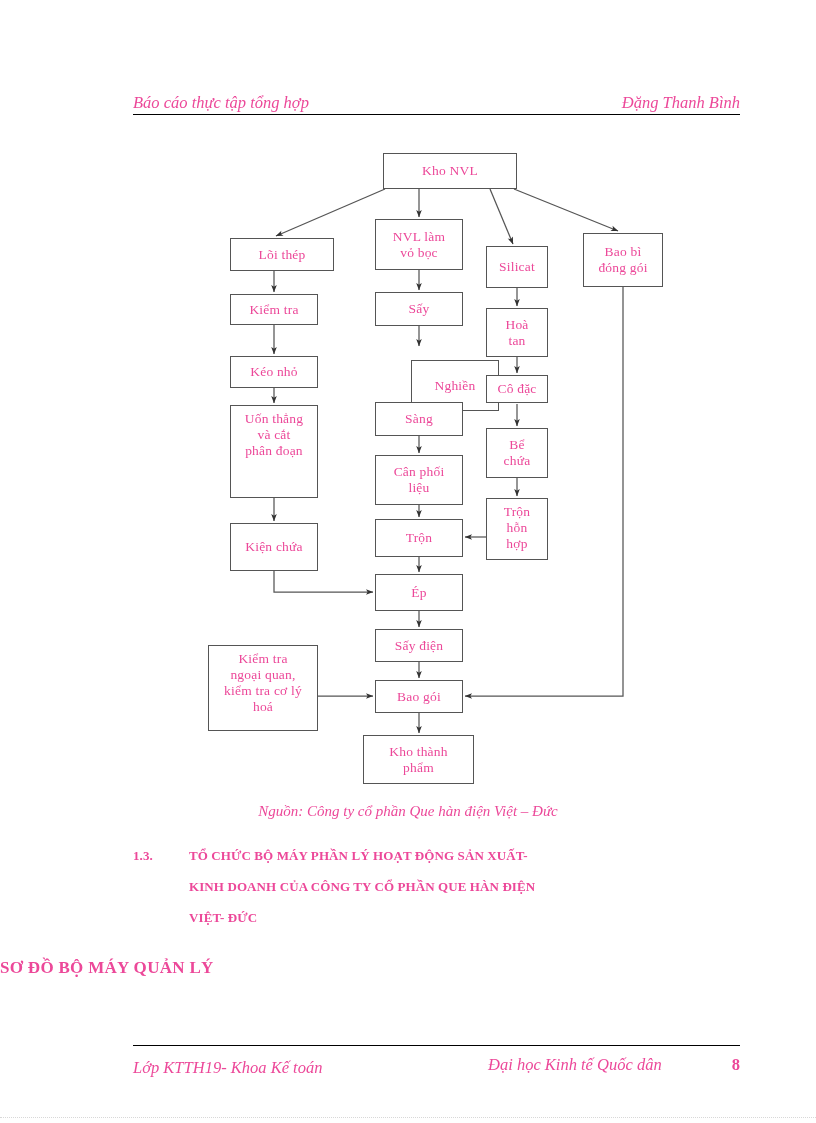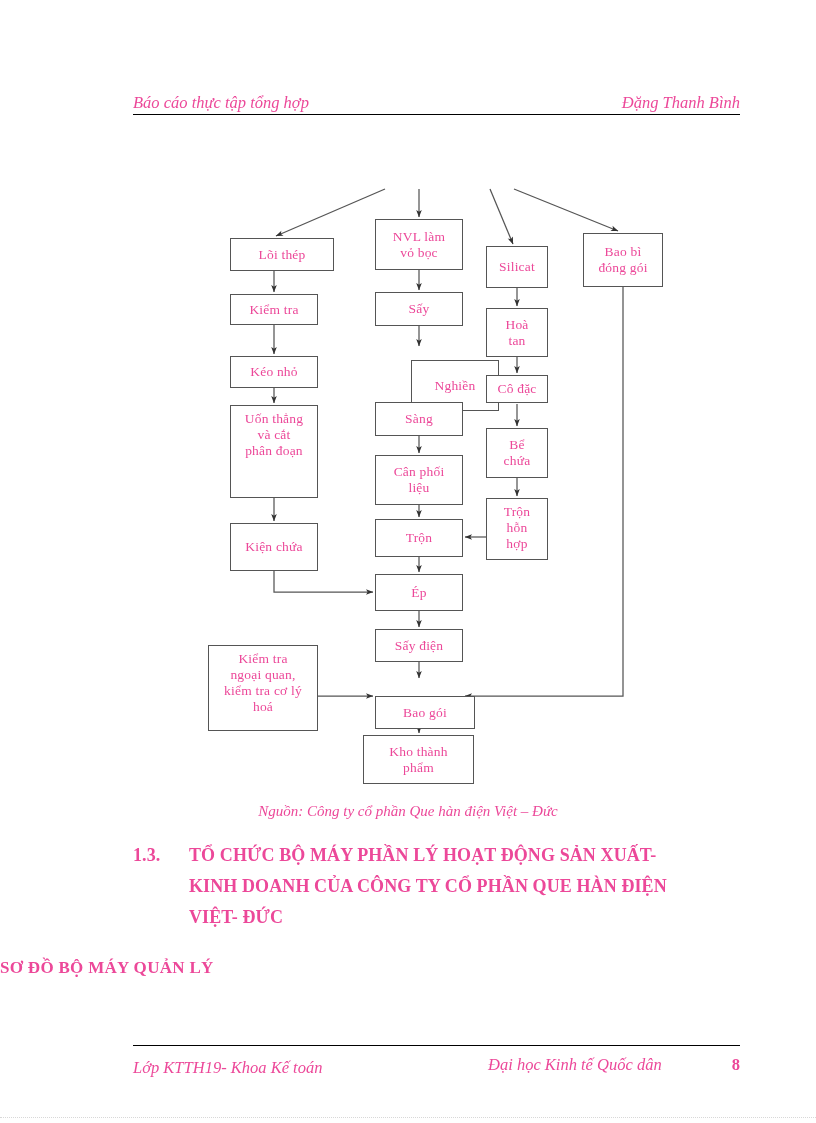--- a/index.html
+++ b/index.html
@@ -119,21 +119,21 @@
   
   .heading {
     position: absolute;
     left: 133px;
     top: 840px;
     width: 600px;
   }
   .heading .hrow {
     display: flex;
     font-weight: bold;
-    font-size: 18px;
+    font-size: 13px;
     line-height: 31px;
     letter-spacing: 0.1px;
   }
   .heading .hnum {
     width: 56px;
     flex: 0 0 56px;
   }
   .heading .htext {
     flex: 1;
   }
@@ -204,20 +204,21 @@
 
         <path d="M486,537 L465,537"></path>
 
         <path d="M274,571 L274,592 L373,592"></path>
 
         <path d="M318,696 L373,696"></path>
 
         <path d="M623,287 L623,696 L465,696"></path>
       </g>
     </svg>
+  <div class="node" style="left: 383px; top: 153px; width: 134px; height: 36px;"><span>Kho NVL</span></div>
       <div class="node" style="left: 230px; top: 238px; width: 104px; height: 33px;"><span>Lõi thép</span></div>
       <div class="node" style="left: 375px; top: 219px; width: 88px; height: 51px;"><span>NVL làm
 vỏ bọc</span></div>
       <div class="node" style="left: 486px; top: 246px; width: 62px; height: 42px;"><span>Silicat</span></div>
       <div class="node" style="left: 583px; top: 233px; width: 80px; height: 54px;"><span>Bao bì
 đóng gói</span></div>
       <div class="node" style="left: 230px; top: 294px; width: 88px; height: 31px;"><span>Kiểm tra</span></div>
       <div class="node" style="left: 375px; top: 292px; width: 88px; height: 34px;"><span>Sấy</span></div>
       <div class="node" style="left: 486px; top: 308px; width: 62px; height: 49px;"><span>Hoà
 tan</span></div>
@@ -236,21 +237,21 @@
 hỗn
 hợp</span></div>
       <div class="node" style="left: 230px; top: 523px; width: 88px; height: 48px;"><span>Kiện chứa</span></div>
       <div class="node" style="left: 375px; top: 519px; width: 88px; height: 38px;"><span>Trộn</span></div>
       <div class="node" style="left: 375px; top: 574px; width: 88px; height: 37px;"><span>Ép</span></div>
       <div class="node" style="left: 375px; top: 629px; width: 88px; height: 33px;"><span>Sấy điện</span></div>
       <div class="node top-align" style="left: 208px; top: 645px; width: 110px; height: 86px;"><span>Kiểm tra
 ngoại quan,
 kiểm tra cơ lý
 hoá</span></div>
-      <div class="node" style="left: 375px; top: 680px; width: 100px; height: 33px; margin-top: 16px;"><span>Bao gói</span></div>
+      <div class="node" style="left: 375px; top: 680px; width: 88px; height: 33px;"><span>Bao gói</span></div>
       <div class="node" style="left: 363px; top: 735px; width: 111px; height: 49px;"><span>Kho thành
 phẩm</span></div>
     </div>
 
   <div class="caption">Nguồn: Công ty cổ phần Que hàn điện Việt – Đức</div>
 
   <div class="heading">
     <div class="hrow">
       <div class="hnum">1.3.</div>
       <div class="htext">TỔ CHỨC BỘ MÁY PHẦN LÝ HOẠT ĐỘNG SẢN XUẤT-</div>

